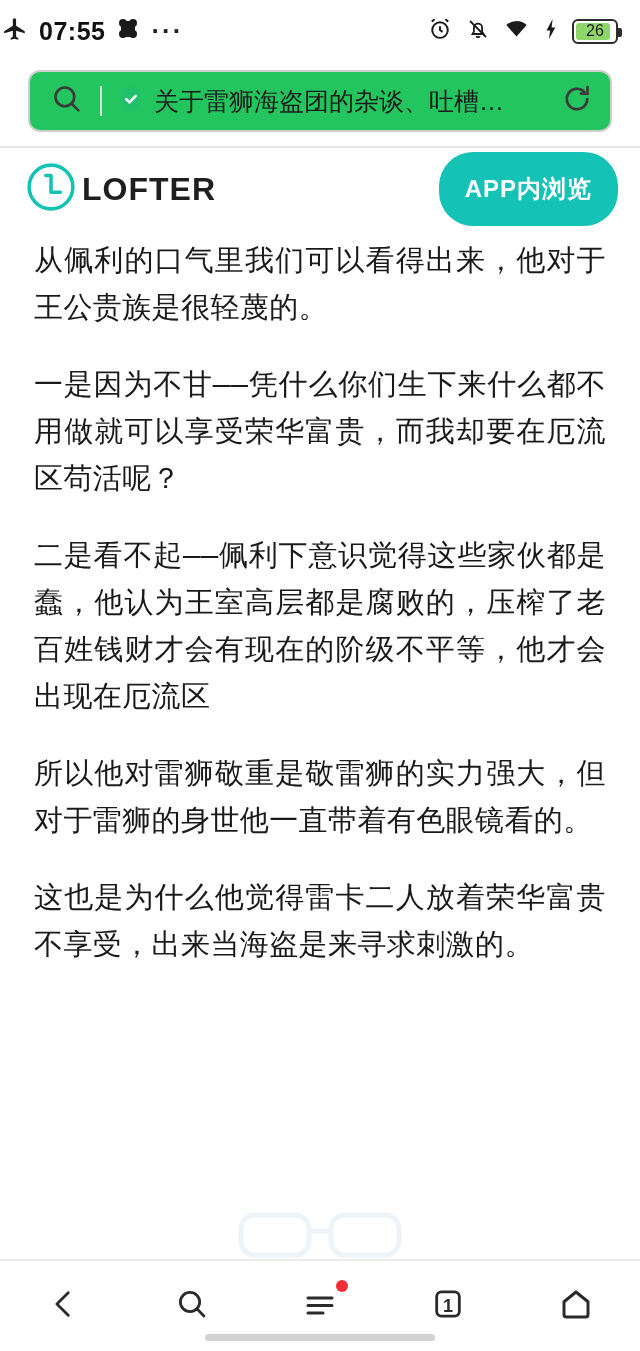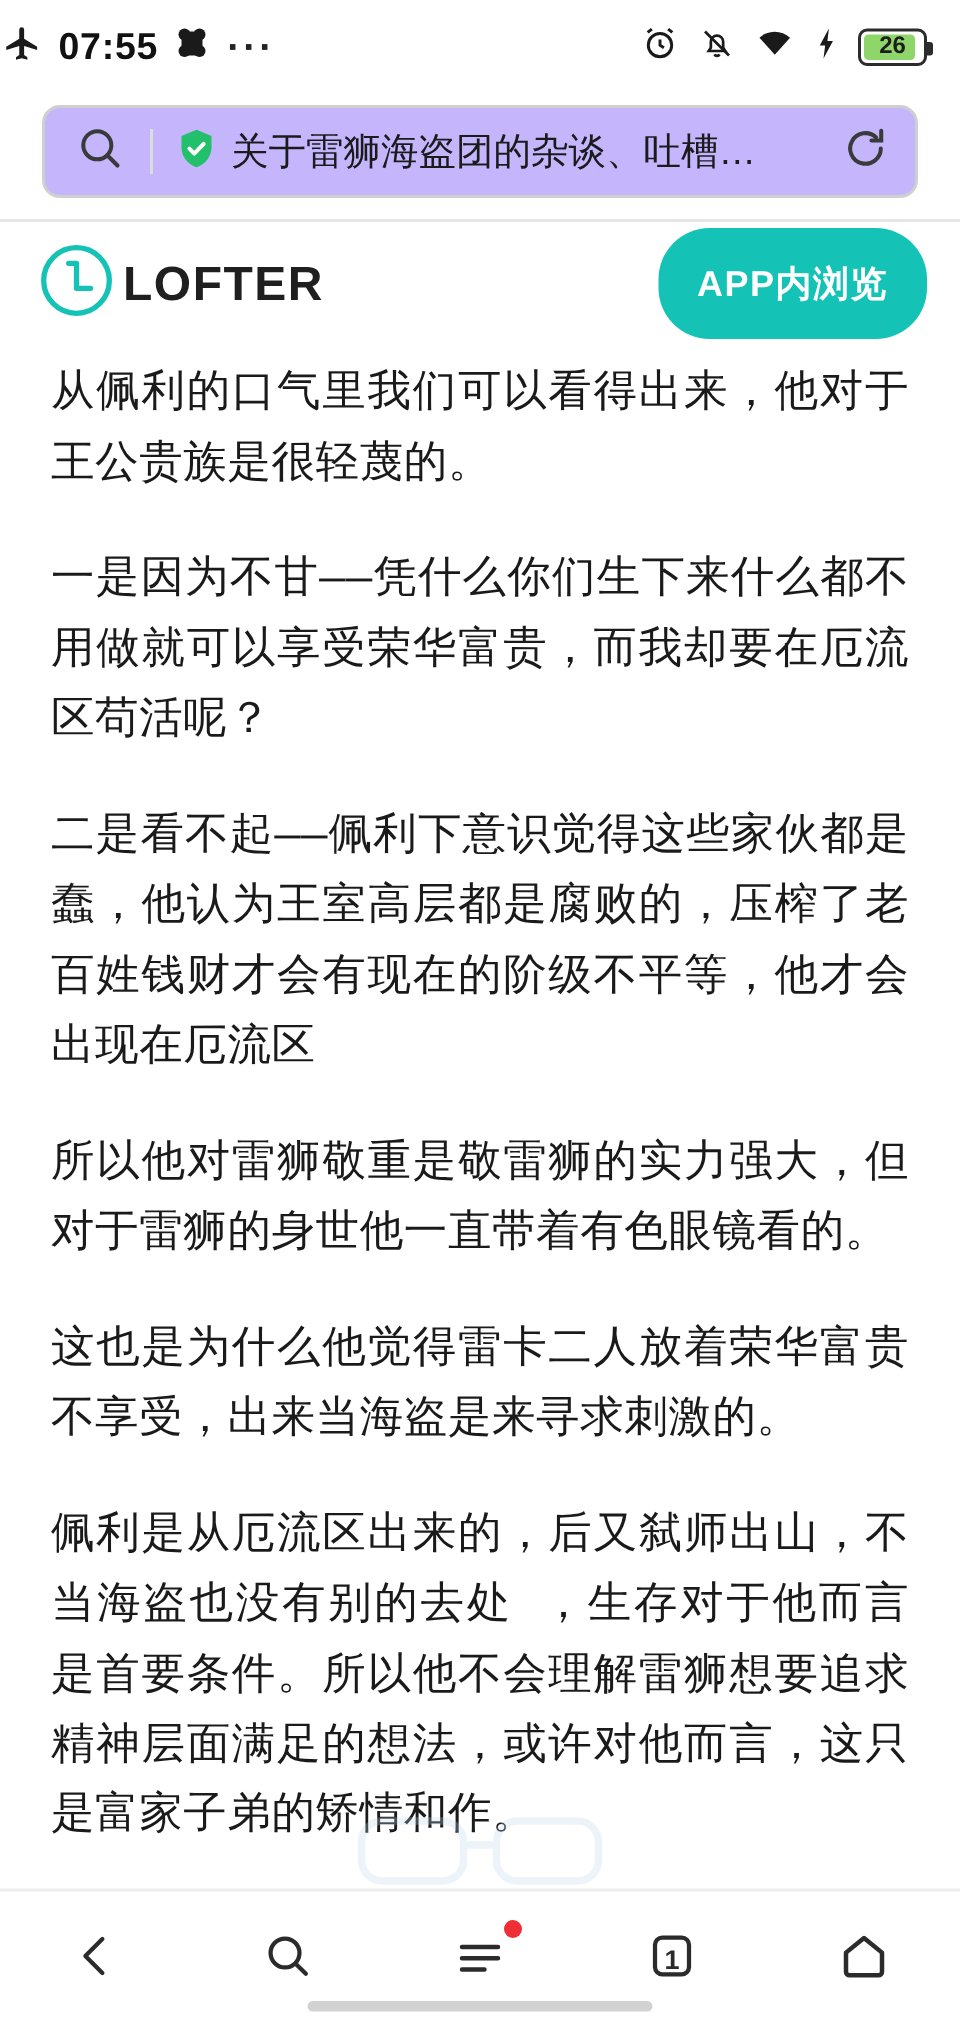--- a/index.html
+++ b/index.html
@@ -69,21 +69,21 @@
     position: absolute;
     left: 2px; top: 2px; bottom: 2px;
     width: 80%;
     background: #8fd66a;
     border-radius: 3px;
   }
   .battery-text {
     position: relative;
     font-size: 16px;
     color: #1d1d1d;
-    font-weight: bold;
+    font-weight: normal;
     z-index: 2;
   }
   .dots-icon {
     font-size: 26px;
     color: #222;
     line-height: 10px;
     letter-spacing: 2px;
     font-weight: bold;
   }
 
@@ -92,21 +92,21 @@
     padding: 8px 28px 14px 28px;
     flex: 0 0 auto;
   }
   .addr-bar {
     height: 62px;
     border: 2px solid #cfcfcf;
     border-radius: 12px;
     display: flex;
     align-items: center;
     padding: 0 16px 0 20px;
-    background: #c4b5fd;
+    background: #22c55e;
   }
   .addr-search-icon { flex: 0 0 auto; }
   .addr-divider {
     width: 2px;
     height: 30px;
     background: #dcdcdc;
     margin: 0 14px 0 16px;
     flex: 0 0 auto;
   }
   .addr-shield { flex: 0 0 auto; margin-right: 8px; }
@@ -341,21 +341,20 @@
       </div>
       <button class="app-btn">APP内浏览</button>
     </div>
 
     <div class="article">
       <p>从佩利的口气里我们可以看得出来，他对于王公贵族是很轻蔑的。</p>
       <p>一是因为不甘——凭什么你们生下来什么都不用做就可以享受荣华富贵，而我却要在厄流区苟活呢？</p>
       <p>二是看不起——佩利下意识觉得这些家伙都是蠢，他认为王室高层都是腐败的，压榨了老百姓钱财才会有现在的阶级不平等，他才会出现在厄流区</p>
       <p>所以他对雷狮敬重是敬雷狮的实力强大，但对于雷狮的身世他一直带着有色眼镜看的。</p>
       <p>这也是为什么他觉得雷卡二人放着荣华富贵不享受，出来当海盗是来寻求刺激的。</p>
-      <p>佩利是从厄流区出来的，后又弑师出山，不当海盗也没有别的去处 ，生存对于他而言是首要条件。所以他不会理解雷狮想要追求精神层面满足的想法，或许对他而言，这只是富家子弟的矫情和作。</p>
     </div>
 
     <span class="watermark">
       <svg width="170" height="56" viewBox="0 0 170 56">
         <g fill="none" stroke="#bcd8ef" stroke-width="5">
           <rect x="6" y="10" width="68" height="40" rx="14"></rect>
           <rect x="96" y="10" width="68" height="40" rx="14"></rect>
           <path d="M74 26h22"></path>
         </g>
       </svg>

